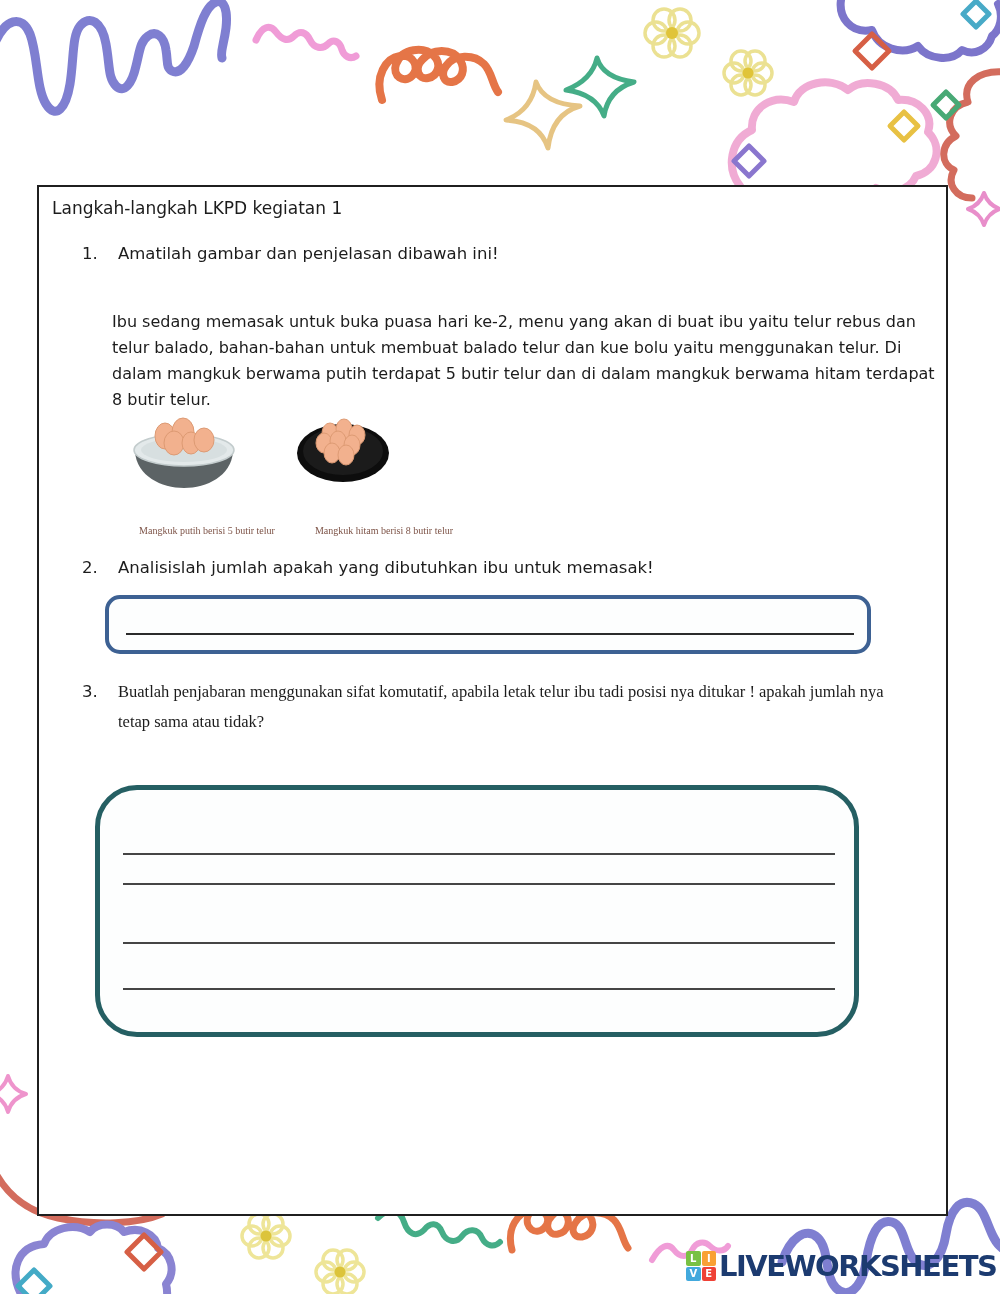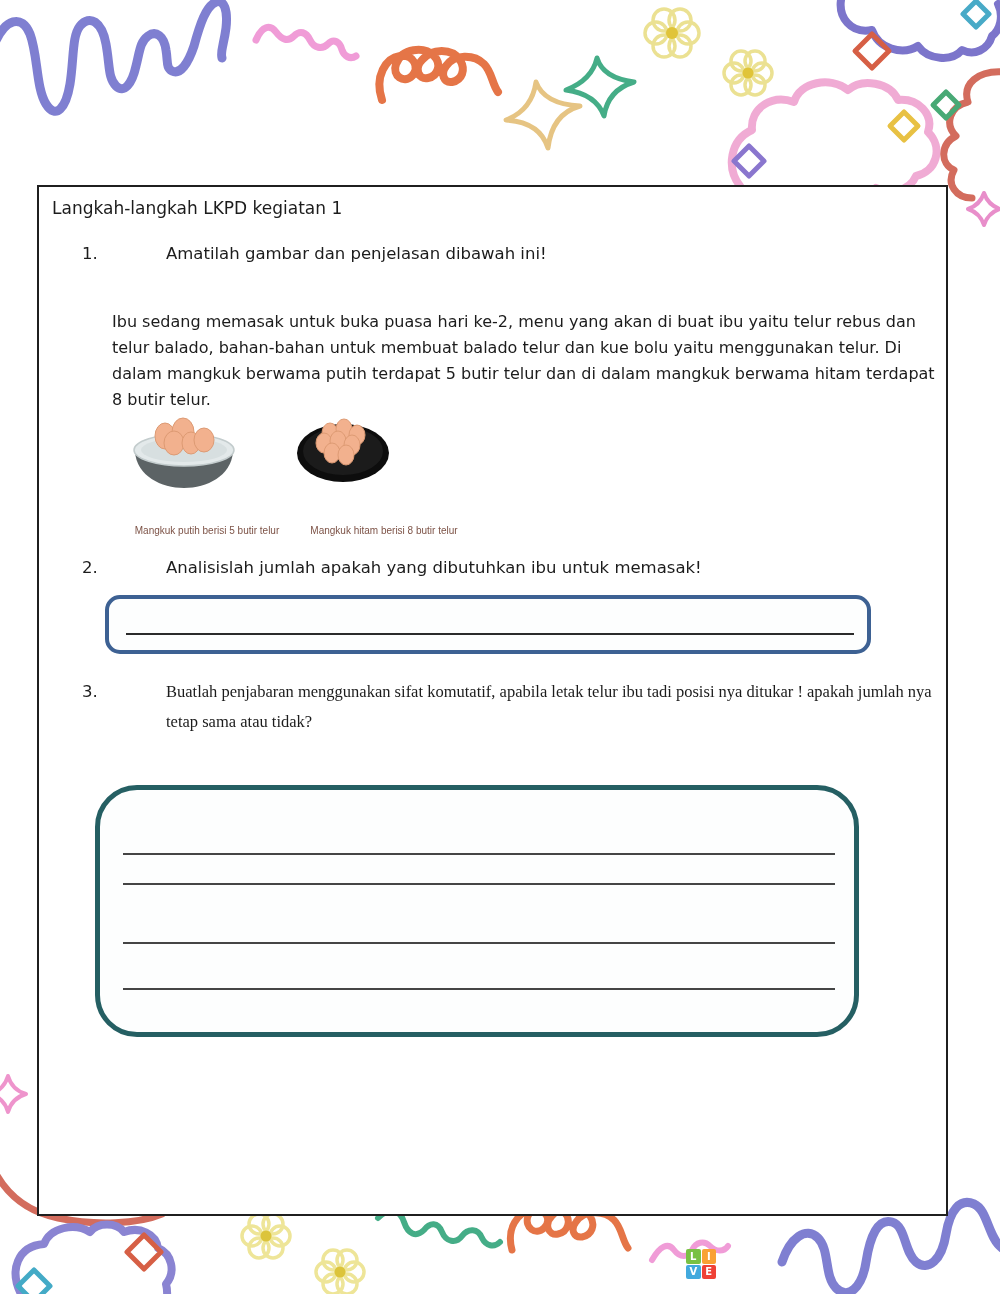--- a/index.html
+++ b/index.html
@@ -4,24 +4,24 @@
 <style>
   html,body{margin:0;padding:0;background:#fff;}
   .page{position:relative;width:1000px;height:1294px;overflow:hidden;background:#fff;
         font-family:"DejaVu Sans","Liberation Sans",sans-serif;color:#1c1c1c;padding-left:48px;}
   .bg{position:absolute;left:0;top:0;z-index:1;}
   .frame{position:absolute;left:37px;top:185px;width:911px;height:1031px;
          background:#fff;border:2px solid #1f1f1f;z-index:2;box-sizing:border-box;}
   .title{position:absolute;left:13px;top:11px;font-size:17px;}
   .row{position:absolute;left:43px;display:flex;gap:14px;font-size:16.5px;line-height:30px;}
   .num{flex:0 0 22px;}
-  .item-heading{max-width:810px;margin-left:48px;}
+  .item-heading{max-width:810px;}
   .body-text{position:absolute;left:73px;top:90px;width:832px;font-size:16px;line-height:26px;margin-top:32px;}
   .fig{position:absolute;}
-  .caption{position:absolute;top:338px;font-family:Liberation Sans, sans-serif;
+  .caption{position:absolute;top:338px;font-family:Liberation Serif, serif;
            font-size:10px;color:#7d5347;text-align:center;}
   .answer-box-2{position:absolute;left:66px;top:408px;width:766px;height:59px;
                 border:4px solid #3d6193;border-radius:15px;box-sizing:border-box;background:#fdfefe;}
   .answer-box-2 .rule{position:absolute;left:17px;right:13px;top:34px;border-top:2px solid #2b2b2b;}
   .answer-box-3{position:absolute;left:56px;top:598px;width:764px;height:252px;
                 border:5px solid #255f63;border-radius:42px;box-sizing:border-box;background:#fdfefe;}
   .answer-box-3 .rule{position:absolute;left:23px;width:712px;border-top:2px solid #454545;}
   .r1{top:63px;border-top-color:#333;}
   .r2{top:93px;border-top-color:#3a3a3a;}
   .r3{top:152px;}
@@ -186,15 +186,16 @@
     </div>
   </div>
 
   <div class="logo">
     <div class="logo-grid">
       <span class="tile tile-l">L</span>
       <span class="tile tile-i">I</span>
       <span class="tile tile-v">V</span>
       <span class="tile tile-e">E</span>
     </div>
+    <span class="logo-text">LIVEWORKSHEETS</span>
   </div>
 
 </div>
 
 </body></html>

